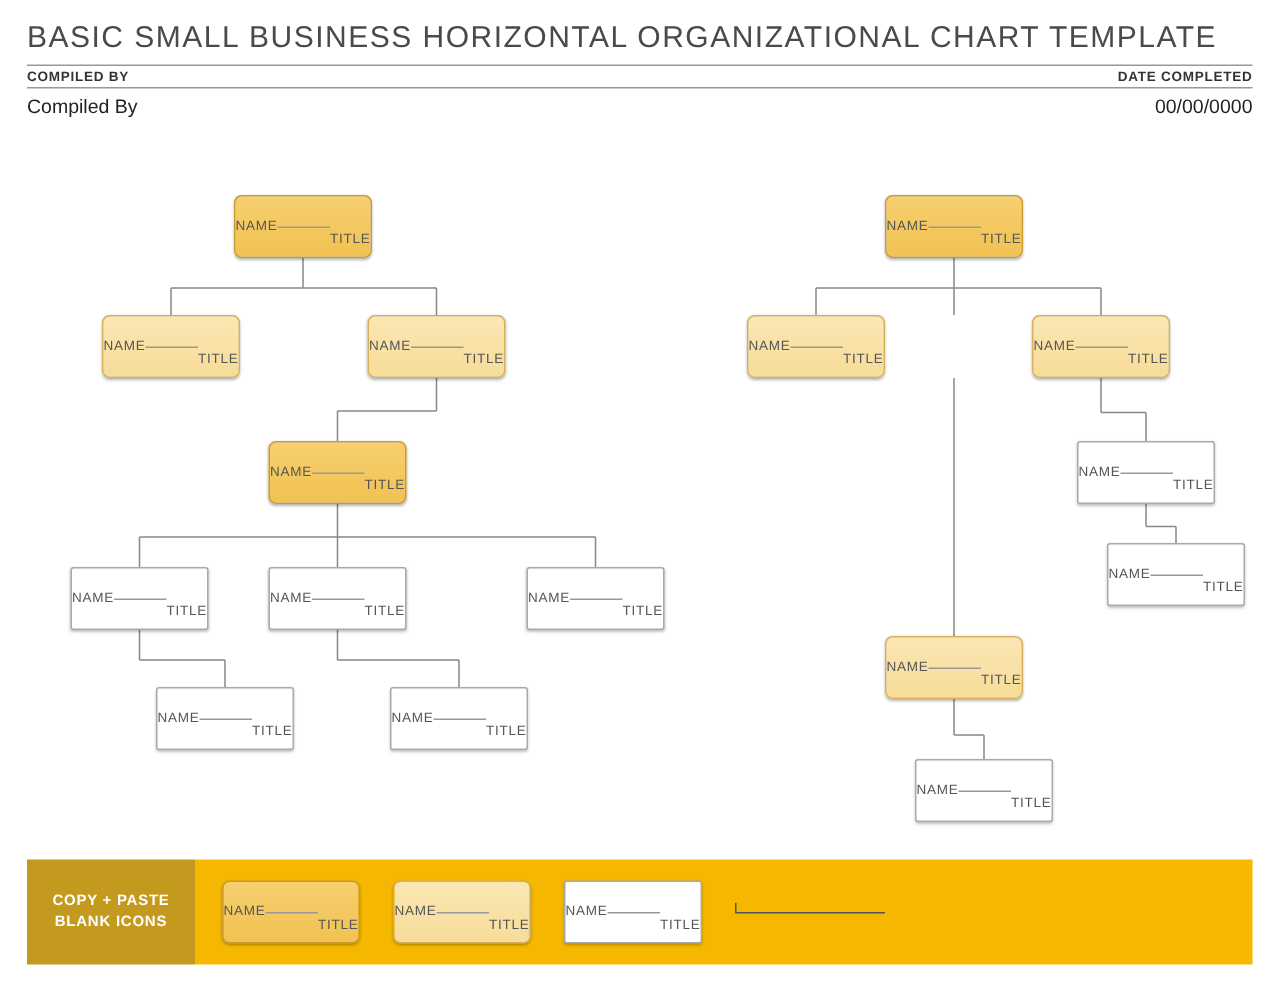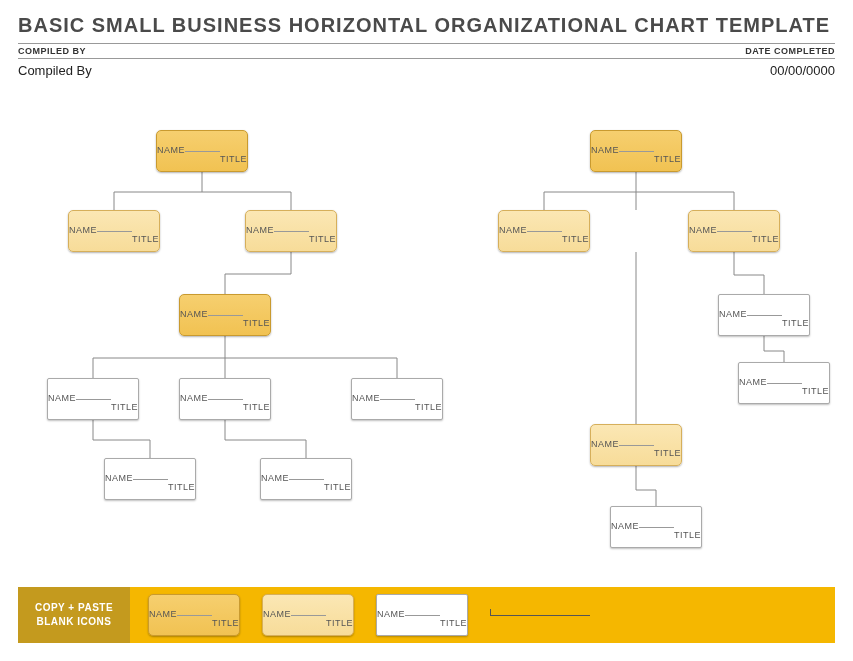--- a/index.html
+++ b/index.html
@@ -1,36 +1,36 @@
 <!DOCTYPE html>
 <html><head>
 <meta charset="utf-8">
 <style>
   * { margin: 0; padding: 0; box-sizing: border-box; }
   body { font-family: Arial, sans-serif; background: #fff; width: 853px; height: 661px; position: relative; overflow: hidden; }
-  .page-title { font-size: 20px; font-weight: bold; color: #4a4a4a; letter-spacing: 1px; padding: 14px 18px 6px; }
+  .page-title { font-size: 20px; font-weight: normal; color: #4a4a4a; letter-spacing: 1px; padding: 14px 18px 6px; }
   .header-line { border-top: 1px solid #999; margin: 0 18px 2px; }
   .header-row { display: flex; padding: 0 18px; margin-bottom: 2px; }
   .header-cell { flex: 1; }
   .header-cell.h1 { flex: 0 0 46%; }
   .header-cell.h2 { flex: 0 0 32%; }
   .header-cell.h3 { flex: 1; text-align: right; }
   .header-label { font-size: 9px; font-weight: bold; color: #333; letter-spacing: 0.5px; }
   .header-value { font-size: 13px; color: #222; padding-top: 2px; }
   .header-value.right { text-align: right; }
   .chart-area { position: absolute; top: 100px; left: 0; right: 0; height: 472px; }
   .node { position: absolute; width: 92px; height: 42px; border-radius: 5px; display: flex; flex-direction: row; align-items: center; justify-content: center; font-size: 9px; color: #555; padding: 3px 0; box-shadow: 0 1px 2px rgba(0,0,0,0.3); }
   .node.white { background: #fff; border: 1px solid #aaa; border-radius: 2px; box-shadow: 0 1px 2px rgba(0,0,0,0.25); }
   .node.dark { background: linear-gradient(#f6cf6f,#f1c252); border: 1px solid #c99a2f; }
   .node.light { background: linear-gradient(#fbe7b4,#f7dc99); border: 1px solid #d6af5b; }
   .node-name { font-weight: normal; letter-spacing: 0.5px; margin-bottom: 2px; }
   .node-hr { width: 44px; border: none; border-top: 1px solid #999; margin: 1px 0; }
   .node-title { letter-spacing: 0.5px; margin-top: 15px; }
   svg.connectors { position: absolute; top: 0; left: 0; width: 100%; height: 100%; stroke: #888; stroke-width: 1; fill: none; }
-  .footer { position: absolute; bottom: 18px; left: 18px; right: 18px; height: 56px; display: flex; }
+  .footer { position: absolute; bottom: 18px; left: 18px; right: 18px; height: 70px; display: flex; }
   .footer-label { width: 112px; background: #c49a1e; color: #fff; font-size: 10px; font-weight: bold; display: flex; flex-direction: column; align-items: center; justify-content: center; letter-spacing: 0.5px; text-align: center; line-height: 1.4; }
   .footer-body { flex: 1; background: #f5b700; display: flex; align-items: center; padding: 0 18px; gap: 22px; }
   .footer-body .node { position: relative; width: 92px; height: 42px; }
   .footer-connector { width: 100px; height: 1px; position: relative; }
   .footer-connector::before { content: ""; position: absolute; left: 0; right: 0; top: 0; border-top: 1px solid #555; }
   .footer-connector::after { content: ""; position: absolute; left: 0; top: -6px; width: 1px; height: 6px; border-left: 1px solid #555; }
 </style>
 </head>
 <body>
 

